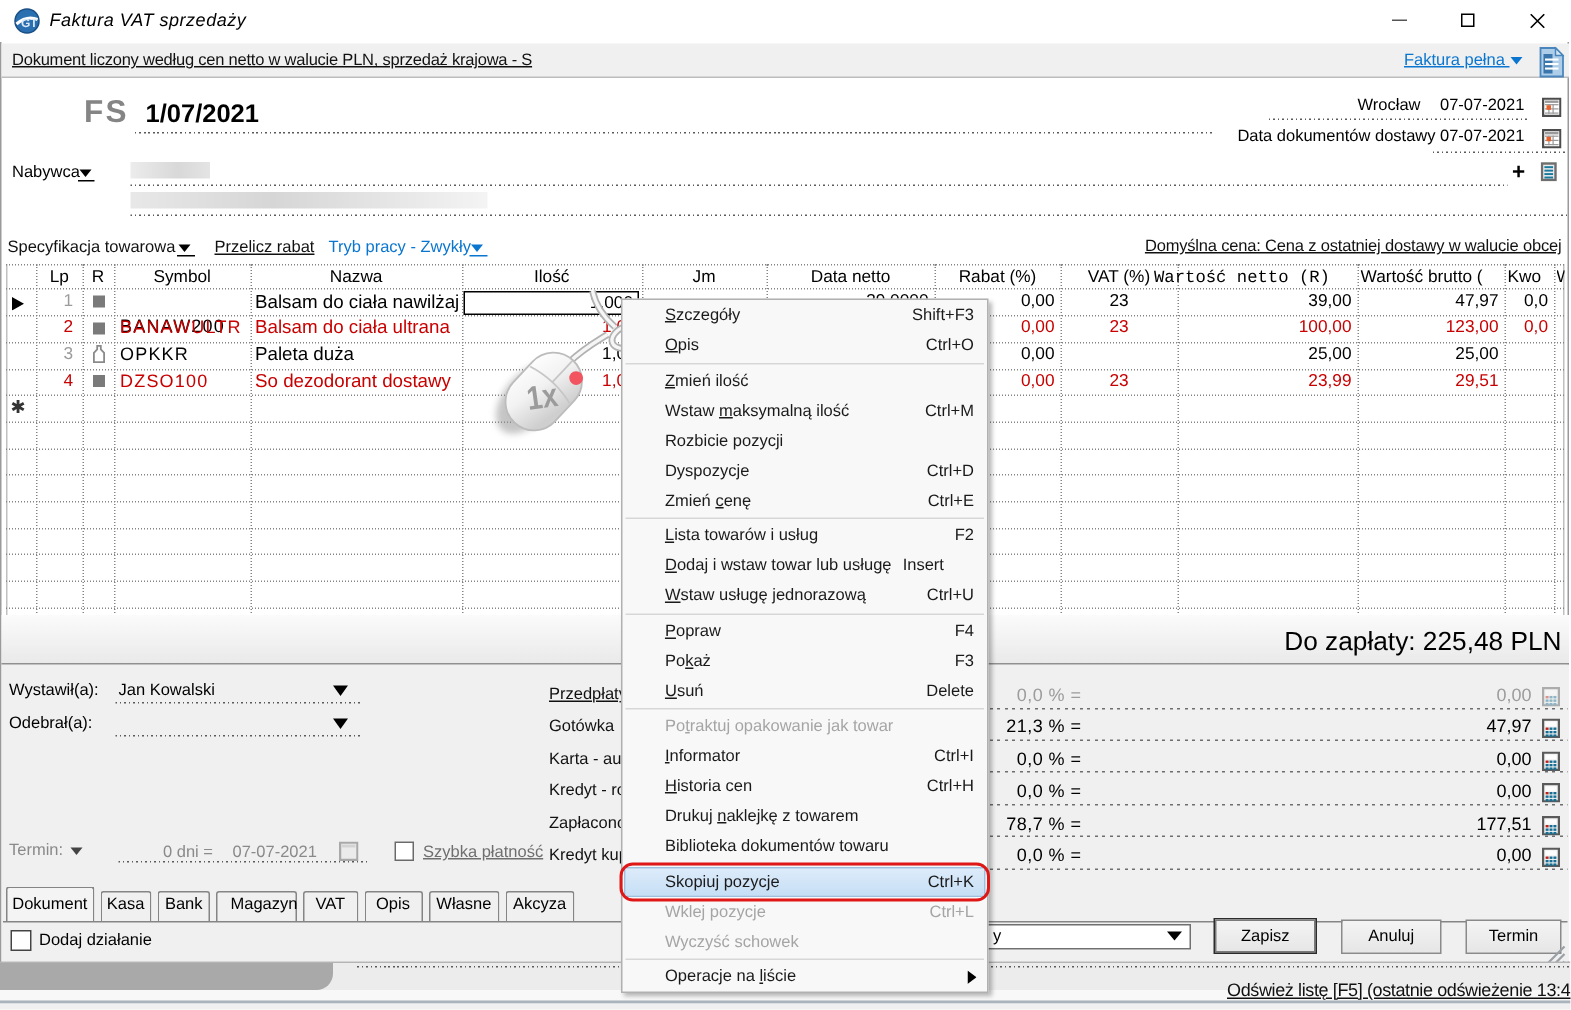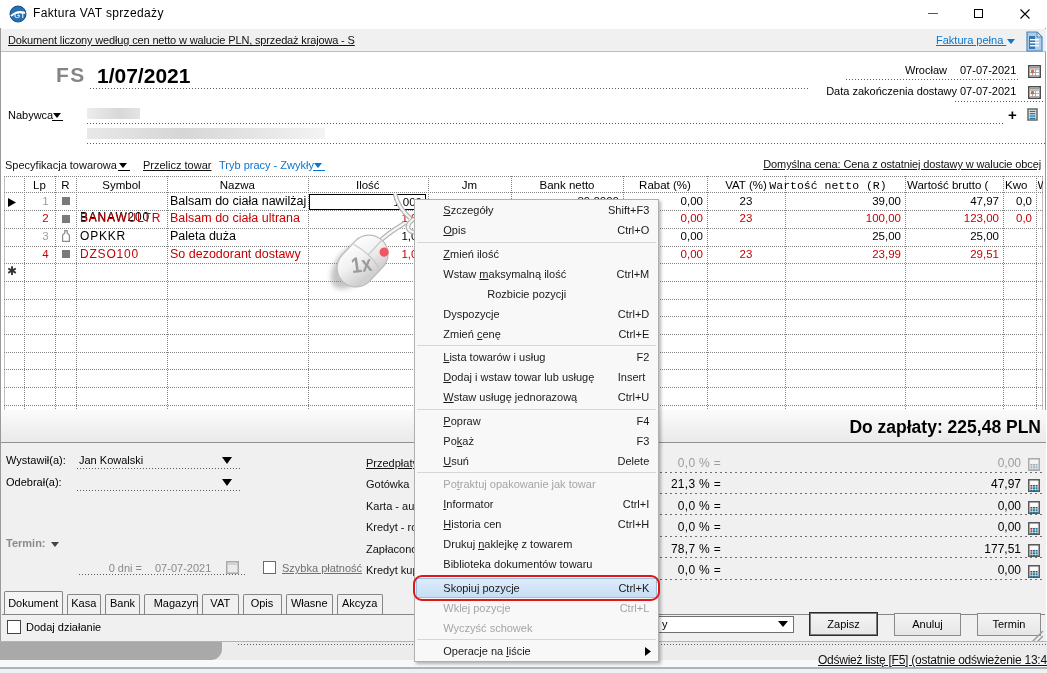--- a/index.html
+++ b/index.html
@@ -21,21 +21,21 @@
 </head>
 <body>
 
 <div style="position:absolute;left:0;top:0;width:1047px;height:29px;background:#fff;"></div>
 <svg style="position:absolute;left:9px;top:5px;" width="18" height="18" viewBox="0 0 18 18">
   <circle cx="9" cy="9" r="8" fill="#2a6fb0"></circle>
   <circle cx="9" cy="9" r="8" fill="none" stroke="#1a4f86" stroke-width="1"></circle>
   <path d="M2,11 Q9,5 16,8" stroke="#fff" stroke-width="2" fill="none"></path>
   <text x="5" y="13" font-size="8" fill="#dce9f5" font-weight="bold" font-family="Liberation Sans">GT</text>
 </svg>
-<div class="t" style="left:33px;top:7px;font-size:12px;letter-spacing:0.35px;">Faktura VAT sprzedaży</div>
+<div class="t" style="left:33px;top:7px;font-size:12px;letter-spacing:0.35px;font-style:italic;">Faktura VAT sprzedaży</div>
 <div style="position:absolute;left:928px;top:13px;width:10px;height:1px;background:#555;"></div>
 <div style="position:absolute;left:974px;top:9px;width:9px;height:9px;border:1px solid #000;"></div>
 <svg style="position:absolute;left:1020px;top:9px;" width="10" height="10" viewBox="0 0 10 10">
     <path d="M0.5,0.5 L9.5,9.5 M9.5,0.5 L0.5,9.5" stroke="#000" stroke-width="1.1"></path>
   </svg>
 
 <div style="position:absolute;left:0;top:28px;width:1px;height:615px;background:#9a9a9a;"></div>
 <div style="position:absolute;left:1045px;top:28px;width:1px;height:615px;background:#9a9a9a;"></div>
 
 <div style="position:absolute;left:1px;top:29px;width:1045px;height:23px;background:#f0f0f0;border-bottom:1px solid #bdbdbd;"></div>
@@ -44,26 +44,26 @@
 <svg style="position:absolute;left:1026px;top:31px;" width="17" height="21" viewBox="0 0 17 21">
   <path d="M1,1 L11,1 L16,6 L16,20 L1,20 Z" fill="#aecde9" stroke="#4a86bc" stroke-width="1.2"></path>
   <path d="M11,1 L11,6 L16,6 Z" fill="#d6e6f4" stroke="#4a86bc" stroke-width="1"></path>
   <rect x="3" y="5" width="6" height="13" fill="#3a76ac"></rect>
   <rect x="4" y="8" width="9" height="1.4" fill="#fff"></rect>
   <rect x="4" y="11" width="9" height="1.4" fill="#fff"></rect>
   <rect x="4" y="14" width="9" height="1.4" fill="#fff"></rect>
 </svg>
 
 <div class="t" style="left:56px;top:61.5px;font-size:21px;font-weight:bold;color:#858585;line-height:25px;letter-spacing:1.5px;">FS</div>
-<div class="t" style="left:97px;top:62.5px;font-size:21px;font-weight:bold;line-height:25px;text-align:right;">1/07/2021</div>
+<div class="t" style="left:97px;top:62.5px;font-size:17px;font-weight:bold;line-height:25px;text-align:right;">1/07/2021</div>
 <div class="doth" style="left:90px;top:87.5px;width:720px;"></div>
 <div class="t r" style="left:747px;top:64px;width:200px;">Wrocław</div>
 <div class="t" style="left:960px;top:64px;">07-07-2021</div>
 <div class="doth" style="left:846px;top:79px;width:173px;"></div>
-<div class="t r" style="left:700px;top:85px;width:257px;">Data zakończenia dostawy</div>
+<div class="t r" style="left:700px;top:85px;width:257px;">Data dokumentów dostawy</div>
 <div class="t" style="left:960px;top:85px;">07-07-2021</div>
 <div class="doth" style="left:955px;top:101px;width:90px;"></div>
 <svg style="position:absolute;left:1028px;top:64.5px;" width="13" height="13" viewBox="0 0 13 13">
     <rect x="0.75" y="0.75" width="11.5" height="11.5" fill="#fff" stroke="#4c4c4c" stroke-width="1.5"></rect>
     <rect x="2" y="2" width="9" height="1.6" fill="#9a9a9a"></rect>
     <rect x="2" y="4.4" width="9" height="0.8" fill="#9a9a9a"></rect>
     <rect x="2" y="7.2" width="9" height="0.8" fill="#9a9a9a"></rect>
     <rect x="2" y="10" width="9" height="0.8" fill="#9a9a9a"></rect>
     <rect x="4.2" y="4.4" width="0.8" height="6.4" fill="#9a9a9a"></rect>
     <rect x="7" y="4.4" width="0.8" height="6.4" fill="#9a9a9a"></rect>
@@ -92,30 +92,30 @@
     <rect x="2.6" y="5.1" width="5.8" height="1.3" fill="#187a9e"></rect>
     <rect x="2.6" y="7.4" width="5.8" height="1.3" fill="#187a9e"></rect>
     <rect x="2.6" y="9.7" width="5.8" height="1.3" fill="#187a9e"></rect>
   </svg>
 <div style="position:absolute;left:87px;top:128px;width:238px;height:11px;background:linear-gradient(90deg,#e8e8e8,#d6d6d6 40%,#ececec 85%,#f4f4f4);"></div>
 <div class="doth" style="left:87px;top:143px;width:958px;"></div>
 
 <div class="t" style="left:5px;top:159px;color:#111;">Specyfikacja towarowa</div>
 <span class="arr" style="position:absolute;left:119px;top:162.5px;"></span>
 <div style="position:absolute;left:118px;top:170px;width:12px;height:1.2px;background:#000;"></div>
-<div class="t u" style="left:143px;top:159px;color:#111;">Przelicz towar</div>
+<div class="t u" style="left:143px;top:159px;color:#111;">Przelicz rabat</div>
 <div class="t blue" style="left:219px;top:159px;">Tryb pracy - Zwykły</div>
 <span class="arr" style="position:absolute;left:314px;top:162.5px;border-top-color:#0a76cf;"></span>
 <div style="position:absolute;left:313px;top:170px;width:12px;height:1.2px;background:#0a76cf;"></div>
 <div class="t u r" style="left:741px;top:158px;width:300px;color:#111;letter-spacing:-0.12px;">Domyślna cena: Cena z ostatniej dostawy w walucie obcej</div>
 
 <div style="position:absolute;left:1px;top:410px;width:1045px;height:33px;background:linear-gradient(#fbfbfb,#e9e9e9);"></div>
 <div style="position:absolute;left:1px;top:443px;width:1045px;height:198px;background:#f0f0f0;"></div>
 <div style="position:absolute;left:1px;top:442px;width:1045px;height:1px;background:#909090;"></div>
-<div class="t r" style="left:641px;top:416px;width:400px;font-size:17.5px;font-weight:bold;line-height:22px;">Do zapłaty: 225,48 PLN</div>
+<div class="t r" style="left:641px;top:416px;width:400px;font-size:17.5px;font-weight:normal;line-height:22px;">Do zapłaty: 225,48 PLN</div>
 
 <div style="position:absolute;left:4px;top:176.0px;width:1039px;height:234.0px;background:#fff;border-left:1px solid #c0c0c0;border-right:1px solid #c0c0c0;"></div>
 <div class="dotg" style="left:4px;top:176.0px;width:1039px;"></div>
 <div class="dotg" style="left:4px;top:192.4px;width:1039px;"></div>
 <div class="dotg" style="left:4px;top:210.1px;width:1039px;"></div>
 <div class="dotg" style="left:4px;top:227.79999999999998px;width:1039px;"></div>
 <div class="dotg" style="left:4px;top:245.49999999999997px;width:1039px;"></div>
 <div class="dotg" style="left:4px;top:263.2px;width:1039px;"></div>
 <div class="dotg" style="left:4px;top:280.9px;width:1039px;"></div>
 <div class="dotg" style="left:4px;top:298.59999999999997px;width:1039px;"></div>
@@ -137,21 +137,21 @@
 <div class="dotv" style="left:785px;top:176.0px;height:234.0px;"></div>
 <div class="dotv" style="left:905px;top:176.0px;height:234.0px;"></div>
 <div class="dotv" style="left:1003px;top:176.0px;height:234.0px;"></div>
 <div class="dotv" style="left:1036px;top:176.0px;height:234.0px;"></div>
 <div class="t c" style="left:24.3px;top:179.0px;width:30.400000000000002px;font-size:11.5px;">Lp</div>
 <div class="t c" style="left:54.7px;top:179.0px;width:21.200000000000003px;font-size:11.5px;">R</div>
 <div class="t c" style="left:75.9px;top:179.0px;width:91.1px;font-size:11.5px;">Symbol</div>
 <div class="t c" style="left:167px;top:179.0px;width:140.8px;font-size:11.5px;">Nazwa</div>
 <div class="t c" style="left:307.8px;top:179.0px;width:120.0px;font-size:11.5px;">Ilość</div>
 <div class="t c" style="left:427.8px;top:179.0px;width:83.19999999999999px;font-size:11.5px;">Jm</div>
-<div class="t c" style="left:511px;top:179.0px;width:112px;font-size:11.5px;">Bank netto</div>
+<div class="t c" style="left:511px;top:179.0px;width:112px;font-size:11.5px;">Data netto</div>
 <div class="t c" style="left:623px;top:179.0px;width:84px;font-size:11.5px;">Rabat (%)</div>
 <div class="t c" style="left:707px;top:179.0px;width:78px;font-size:11.5px;">VAT (%)</div>
 <div class="t c" style="left:768px;top:179.0px;width:120px;font-size:11.5px;font-family:Liberation Mono, monospace;">Wartość netto (R)</div>
 <div class="t" style="left:907px;top:179.0px;width:96px;overflow:hidden;font-size:11.5px;">Wartość brutto (</div>
 <div class="t" style="left:1005px;top:179.0px;width:31px;overflow:hidden;font-size:11.5px;">Kwo</div>
 <div class="t" style="left:1037.5px;top:179.0px;width:5px;overflow:hidden;font-size:11.5px;">W</div>
 <div class="t r gray" style="left:24.3px;top:194.70000000000002px;width:24.400000000000002px;font-size:11.5px;">1</div>
 <div style="position:absolute;left:61.5px;top:197.20000000000002px;width:8px;height:8px;background:#7a7a7a;"></div>
 <div class="t " style="left:80px;top:194.70000000000002px;font-size:12px;letter-spacing:0.8px;margin-top:16px;">BANAW200</div>
 <div class="t " style="left:170px;top:194.70000000000002px;width:136px;overflow:hidden;font-size:12.5px;">Balsam do ciała nawilżając</div>
@@ -298,21 +298,21 @@
     <rect x="5" y="10.6" width="2" height="1.6" fill="#176e94"></rect>
     <rect x="7.6" y="10.6" width="2" height="1.6" fill="#176e94"></rect>
   </svg>
 <div class="t" style="left:6px;top:454px;">Wystawił(a):</div>
 <div class="t" style="left:79px;top:454px;">Jan Kowalski</div>
 <span class="arr" style="position:absolute;left:222px;top:457px;border-left-width:5.5px;border-right-width:5.5px;border-top-width:7px;"></span>
 <div class="doth" style="left:77px;top:468px;width:164px;"></div>
 <div class="t" style="left:6px;top:475.5px;">Odebrał(a):</div>
 <span class="arr" style="position:absolute;left:222px;top:479px;border-left-width:5.5px;border-right-width:5.5px;border-top-width:7px;"></span>
 <div class="doth" style="left:77px;top:489.5px;width:164px;"></div>
-<div class="t" style="left:6px;top:537px;color:#8a8a8a;font-weight:bold;">Termin: <span class="arr" style="border-top-color:#444;margin-left:2px;"></span></div>
+<div class="t" style="left:6px;top:561px;color:#8a8a8a;">Termin: <span class="arr" style="border-top-color:#444;margin-left:2px;"></span></div>
 <div class="t r" style="left:80px;top:562px;width:62px;color:#8a8a8a;">0 dni =</div>
 <div class="t" style="left:155px;top:562px;color:#8a8a8a;">07-07-2021</div>
 <svg style="position:absolute;left:226px;top:561px;opacity:0.55;" width="13" height="13" viewBox="0 0 13 13">
     <rect x="0.75" y="0.75" width="11.5" height="11.5" fill="#e8e8e8" stroke="#707070" stroke-width="1.5"></rect>
     <rect x="2" y="2" width="9" height="2" fill="#bdbdbd"></rect>
   </svg>
 <div class="doth" style="left:79px;top:574px;width:166px;"></div>
 <div style="position:absolute;left:263px;top:561px;width:13px;height:13px;background:#fff;border:1.5px solid #6a6a6a;"></div>
 <div class="t u" style="left:282px;top:562px;color:#6f6f6f;">Szybka płatność</div>
 <div style="position:absolute;left:2px;top:613.5px;width:1043px;height:1px;background:#858585;"></div>
@@ -382,30 +382,30 @@
 </svg>
 <div style="position:absolute;left:413.7px;top:198.6px;width:245.59999999999997px;height:463px;background:#f8f8f8;border:1px solid #b0b0b0;box-shadow:2px 2px 3px rgba(0,0,0,0.28);"></div>
 <div class="t" style="left:443.3px;top:204.0px;color:#1a1a1a;"><span style="text-decoration:underline;">S</span>zczegóły</div>
 <div class="t r" style="left:549.3px;top:204.0px;width:100px;color:#1a1a1a;">Shift+F3</div>
 <div class="t" style="left:443.3px;top:224.0px;color:#1a1a1a;"><span style="text-decoration:underline;">O</span>pis</div>
 <div class="t r" style="left:549.3px;top:224.0px;width:100px;color:#1a1a1a;">Ctrl+O</div>
 <div style="position:absolute;left:416.7px;top:241.79999999999998px;width:239.59999999999997px;height:1px;background:#d7d7d7;"></div>
 <div class="t" style="left:443.3px;top:247.5px;color:#1a1a1a;"><span style="text-decoration:underline;">Z</span>mień ilość</div>
 <div class="t" style="left:443.3px;top:267.5px;color:#1a1a1a;">Wstaw <span style="text-decoration:underline;">m</span>aksymalną ilość</div>
 <div class="t r" style="left:549.3px;top:267.5px;width:100px;color:#1a1a1a;">Ctrl+M</div>
-<div class="t" style="left:443.3px;top:287.5px;color:#1a1a1a;margin-left:44px;">Rozbicie pozycji</div>
+<div class="t" style="left:443.3px;top:287.5px;color:#1a1a1a;">Rozbicie pozycji</div>
 <div class="t" style="left:443.3px;top:307.5px;color:#1a1a1a;">Dyspozycje</div>
 <div class="t r" style="left:549.3px;top:307.5px;width:100px;color:#1a1a1a;">Ctrl+D</div>
 <div class="t" style="left:443.3px;top:327.5px;color:#1a1a1a;">Zmień <span style="text-decoration:underline;">c</span>enę</div>
 <div class="t r" style="left:549.3px;top:327.5px;width:100px;color:#1a1a1a;">Ctrl+E</div>
 <div style="position:absolute;left:416.7px;top:345.3px;width:239.59999999999997px;height:1px;background:#d7d7d7;"></div>
 <div class="t" style="left:443.3px;top:351.0px;color:#1a1a1a;"><span style="text-decoration:underline;">L</span>ista towarów i usług</div>
 <div class="t r" style="left:549.3px;top:351.0px;width:100px;color:#1a1a1a;">F2</div>
 <div class="t" style="left:443.3px;top:371.0px;color:#1a1a1a;"><span style="text-decoration:underline;">D</span>odaj i wstaw towar lub usługę</div>
-<div class="t r" style="left:549.3px;top:371.0px;width:96px;color:#1a1a1a;">Insert</div>
+<div class="t r" style="left:549.3px;top:371.0px;width:80px;color:#1a1a1a;">Insert</div>
 <div class="t" style="left:443.3px;top:391.0px;color:#1a1a1a;"><span style="text-decoration:underline;">W</span>staw usługę jednorazową</div>
 <div class="t r" style="left:549.3px;top:391.0px;width:100px;color:#1a1a1a;">Ctrl+U</div>
 <div style="position:absolute;left:416.7px;top:408.8px;width:239.59999999999997px;height:1px;background:#d7d7d7;"></div>
 <div class="t" style="left:443.3px;top:414.5px;color:#1a1a1a;"><span style="text-decoration:underline;">P</span>opraw</div>
 <div class="t r" style="left:549.3px;top:414.5px;width:100px;color:#1a1a1a;">F4</div>
 <div class="t" style="left:443.3px;top:434.5px;color:#1a1a1a;">Po<span style="text-decoration:underline;">k</span>aż</div>
 <div class="t r" style="left:549.3px;top:434.5px;width:100px;color:#1a1a1a;">F3</div>
 <div class="t" style="left:443.3px;top:454.5px;color:#1a1a1a;"><span style="text-decoration:underline;">U</span>suń</div>
 <div class="t r" style="left:549.3px;top:454.5px;width:100px;color:#1a1a1a;">Delete</div>
 <div style="position:absolute;left:416.7px;top:472.3px;width:239.59999999999997px;height:1px;background:#d7d7d7;"></div>

